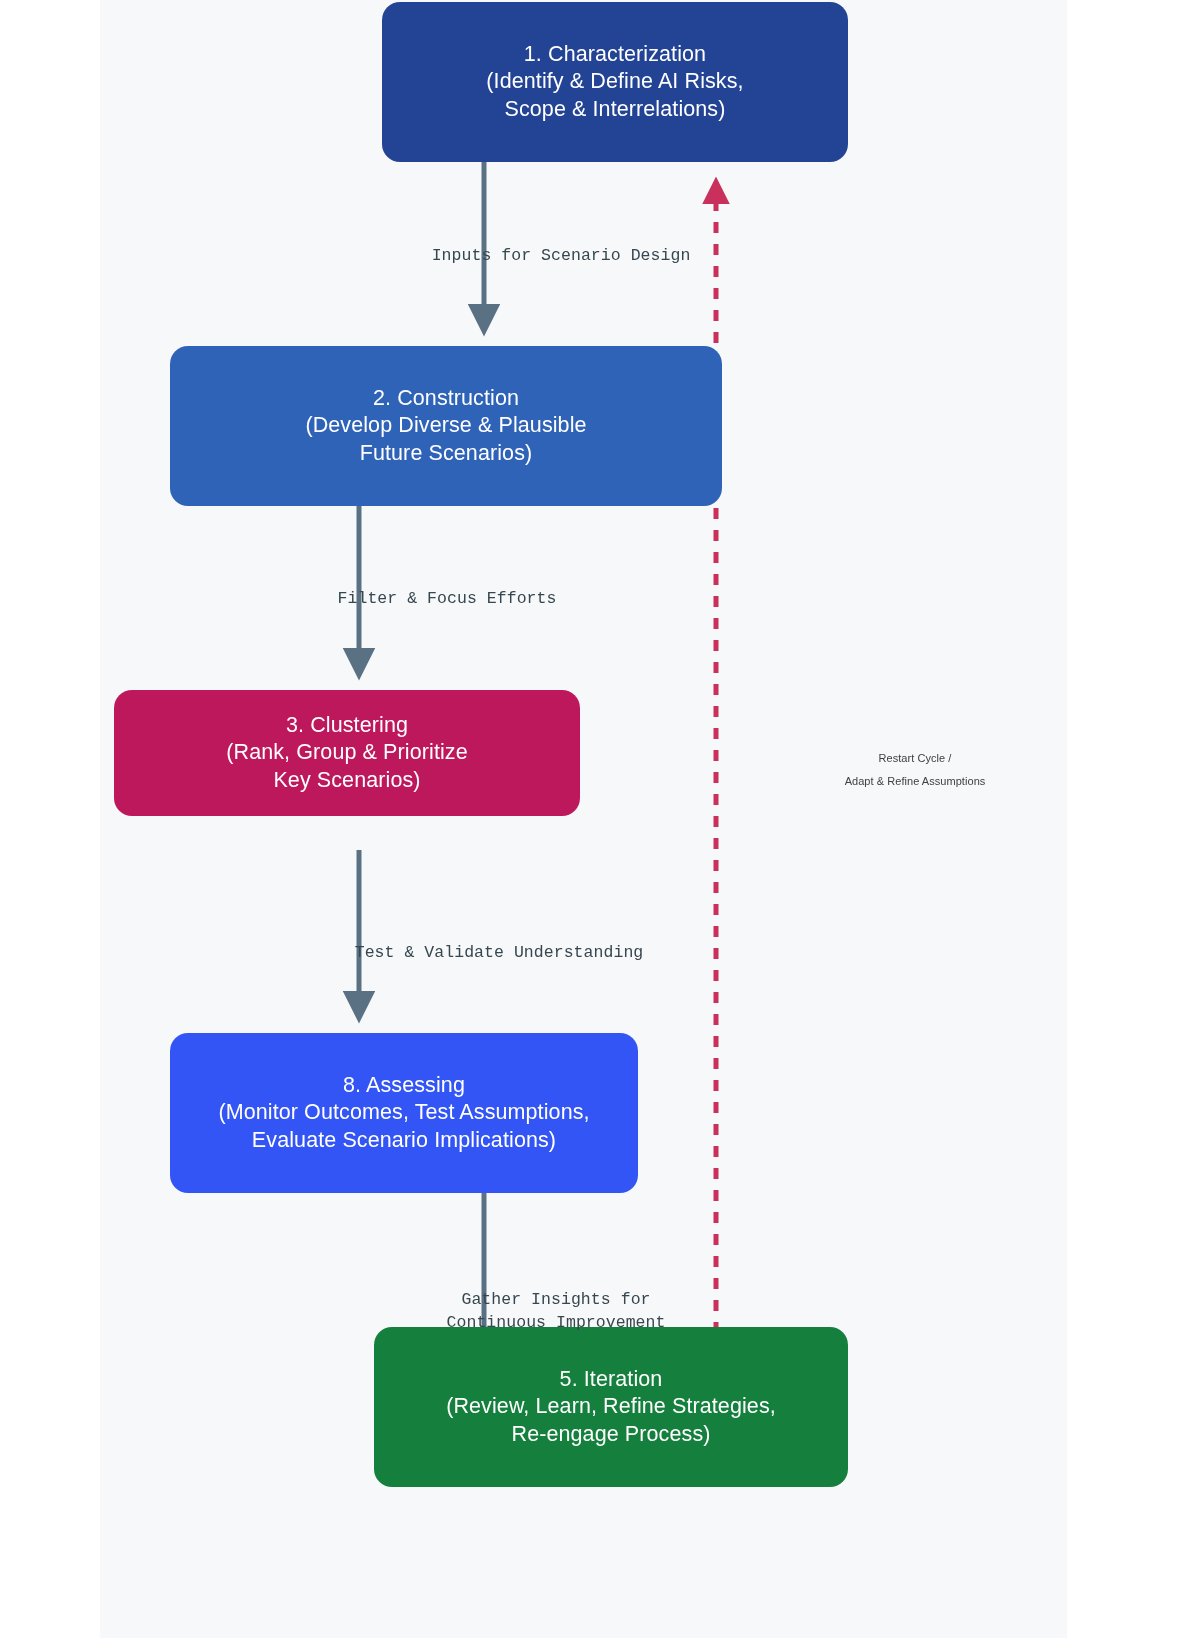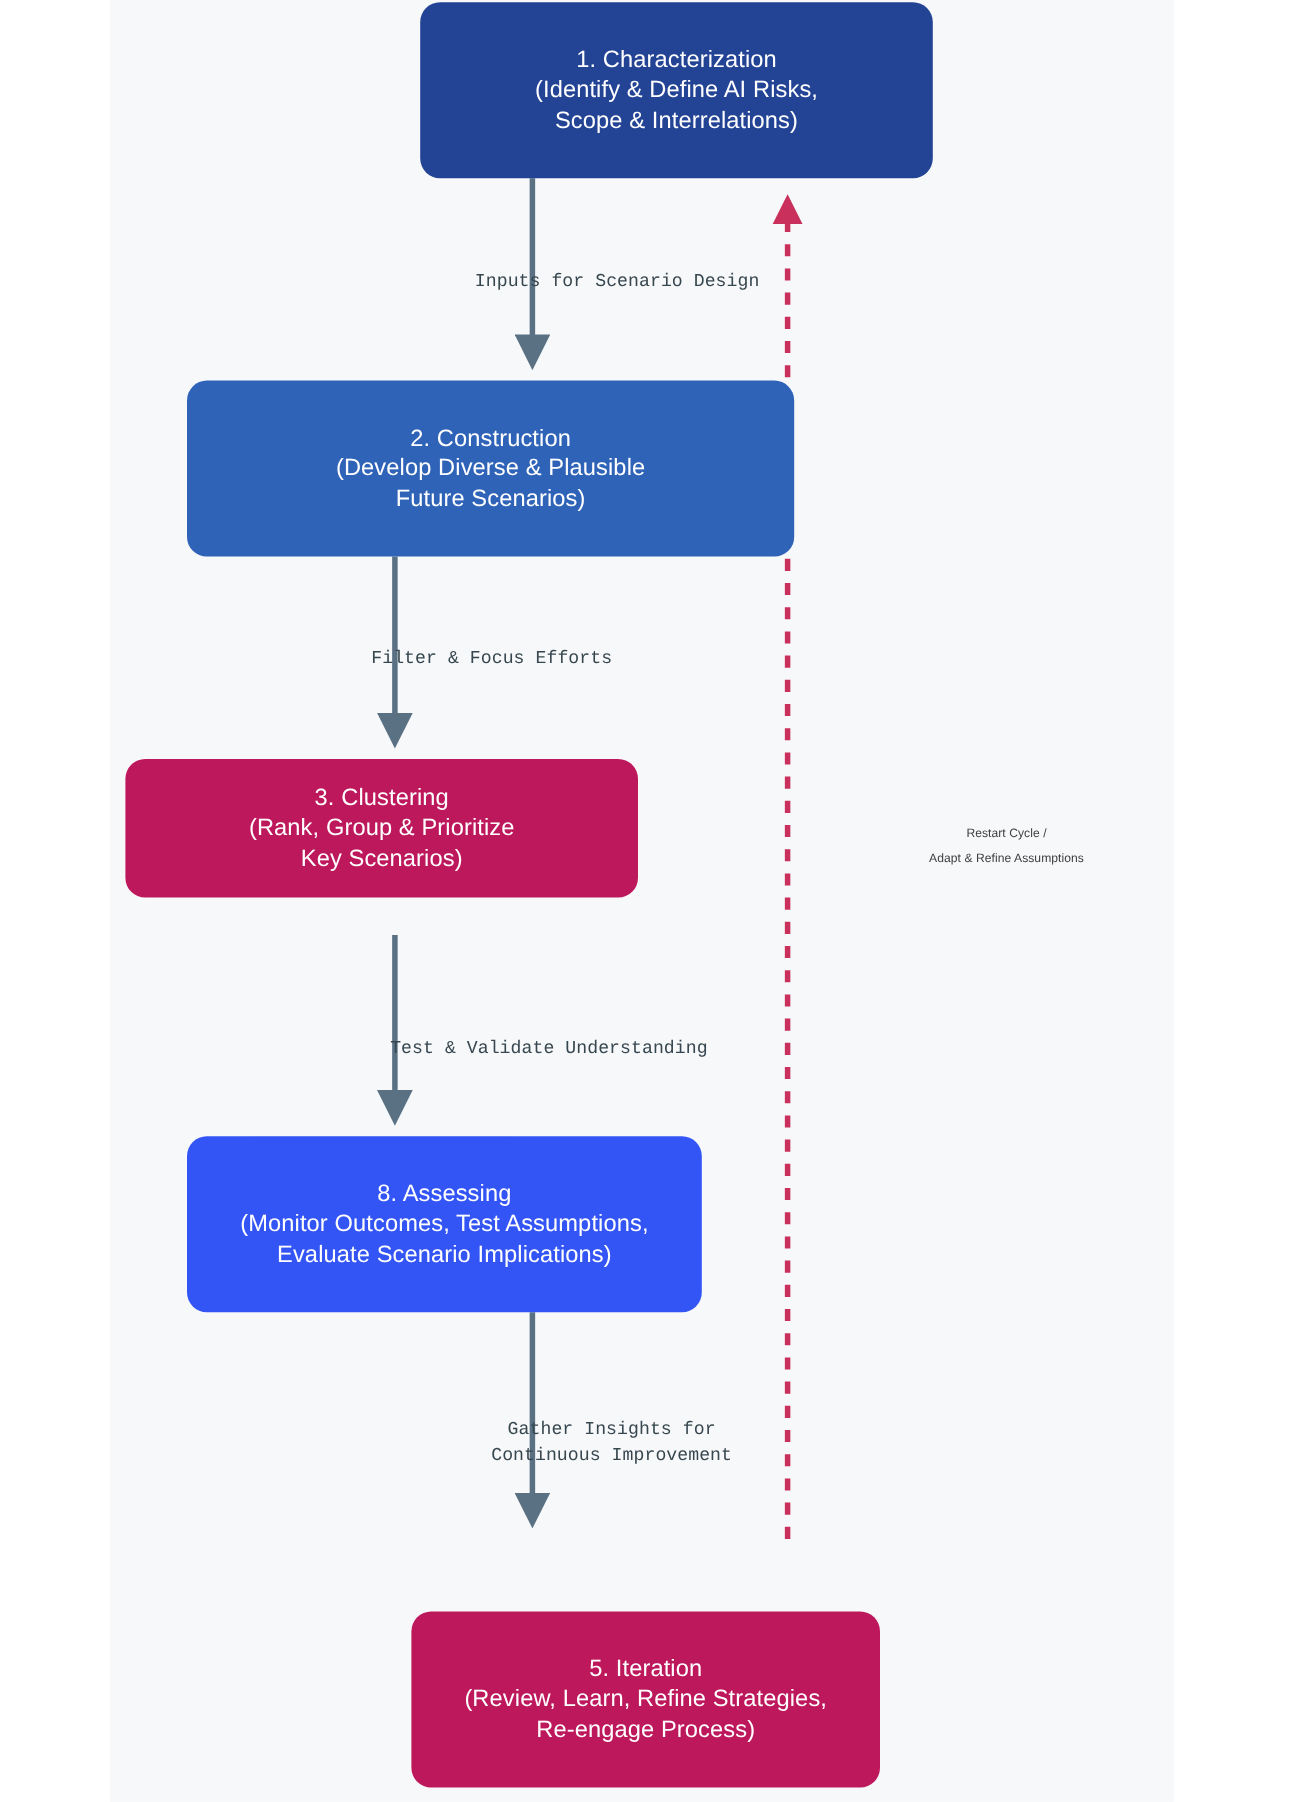--- a/index.html
+++ b/index.html
@@ -95,21 +95,21 @@
 Future Scenarios)</div>
 
 <div class="node" style="left:90px; top:690px; width:466px; height:126px; background:#be185d;">3. Clustering
 (Rank, Group &amp; Prioritize
 Key Scenarios)</div>
 
 <div class="node" style="left:146px; top:1033px; width:468px; height:160px; background:#3355f5;">8. Assessing
 (Monitor Outcomes, Test Assumptions,
 Evaluate Scenario Implications)</div>
 
-<div class="node" style="left:350px; top:1465px; width:426px; height:160px; background:#be185d;">5. Iteration
+<div class="node" style="left:350px; top:1327px; width:474px; height:160px; background:#15803d;">5. Iteration
 (Review, Learn, Refine Strategies,
 Re-engage Process)</div>
 
 <div class="edge-label" style="left:411px; top:244px; width:300px;">Inputs for Scenario Design</div>
 
 <div class="edge-label" style="left:327px; top:587px; width:240px;">Filter &amp; Focus Efforts</div>
 
 <div class="edge-label" style="left:339px; top:929px; width:320px;margin-top:12px;">Test &amp; Validate Understanding</div>
 
 <div class="edge-label" style="left:426px; top:1272px; width:260px;margin-top:16px;">Gather Insights for

